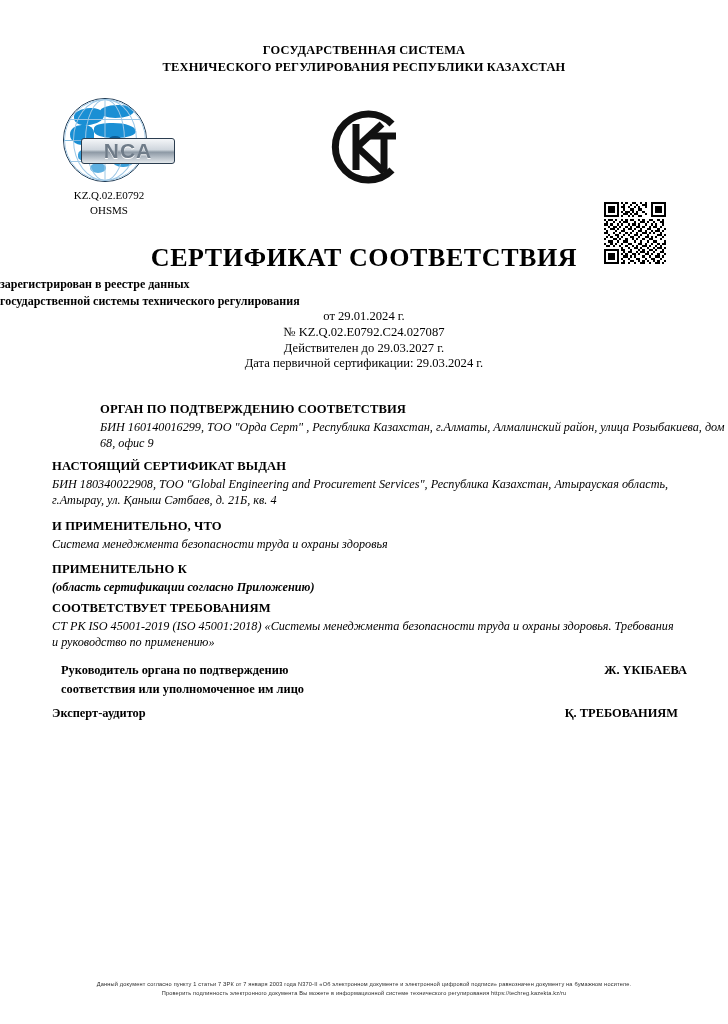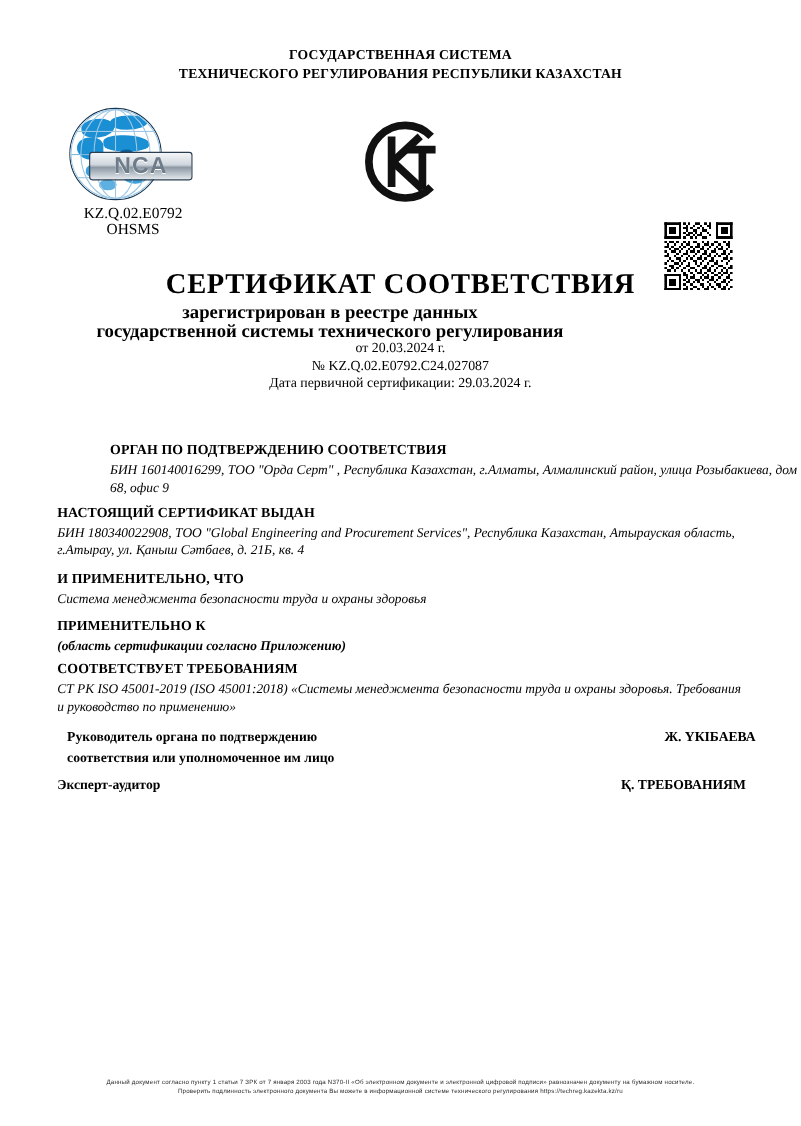--- a/index.html
+++ b/index.html
@@ -136,25 +136,25 @@
     color: #6e7b88;
     background: linear-gradient(#f4f6f8 0%, #cfd6dd 45%, #8d99a5 55%, #e3e8ec 100%);
     border: 1.4px solid #2b3d4f;
     border-radius: 3px;
     text-shadow: 0 1px 0 #ffffff;
     box-sizing: border-box;
     margin-left: 24px;
   }
   .scheme-code {
     position: absolute;
-    left: 36px;
+    left: 24px;
     top: 92px;
     width: 170px;
     text-align: center;
-    font-size: 14px;
+    font-size: 11px;
     line-height: 14.5px;
   }
 
   
   .ct-mark {
     position: absolute;
     left: 318px;
     top: 8px;
     width: 92px;
     height: 86px;
@@ -180,22 +180,22 @@
     text-align: center;
     font-weight: bold;
     font-size: 26px;
     letter-spacing: 0.6px;
   }
   .cert-sub {
     position: absolute;
     left: 0;
     top: 276px;
     width: 600px;
-    text-align: center;
-    font-size: 17px;
+    text-align: left;
+    font-size: 12px;
     font-weight: bold;
     line-height: 16.5px;
   }
   .cert-meta {
     position: absolute;
     left: 0;
     top: 309px;
     width: 728px;
     text-align: center;
     font-size: 12.6px;
@@ -554,22 +554,23 @@
   </div>
 
   <div class="cert-title">СЕРТИФИКАТ СООТВЕТСТВИЯ</div>
 
   <div class="cert-sub">
     <div>зарегистрирован в реестре данных</div>
     <div>государственной системы технического регулирования</div>
   </div>
 
   <div class="cert-meta">
-    <div>от 20.03.2024 г.</div>
+    <div>от 29.01.2024 г.</div>
     <div>№ KZ.Q.02.E0792.C24.027087</div>
+    <div>Действителен до 29.03.2027 г.</div>
     <div>Дата первичной сертификации: 29.03.2024 г.</div>
   </div>
 
   <div class="section" id="sec-body">
     <div class="sec-head">ОРГАН ПО ПОДТВЕРЖДЕНИЮ СООТВЕТСТВИЯ</div>
     <div class="sec-body">БИН 160140016299, ТОО "Орда Серт" , Республика Казахстан, г.Алматы, Алмалинский район, улица Розыбакиева, дом 68, офис 9</div>
   </div>
 
   <div class="section" id="sec-holder">
     <div class="sec-head">НАСТОЯЩИЙ СЕРТИФИКАТ ВЫДАН</div>

